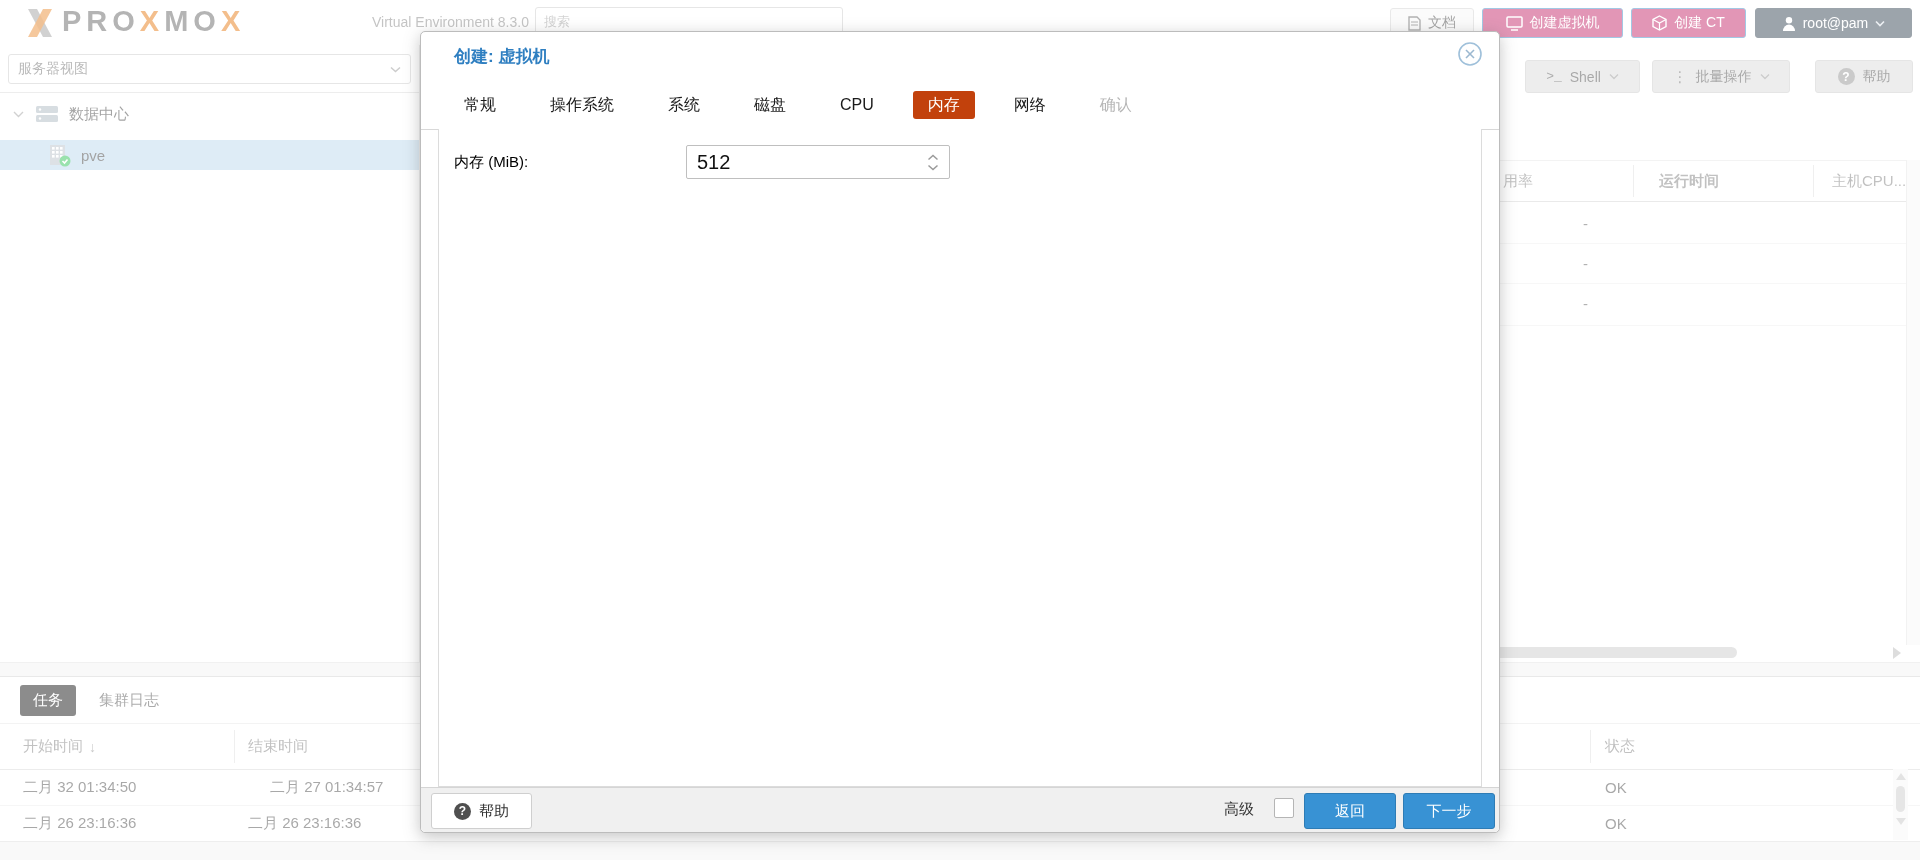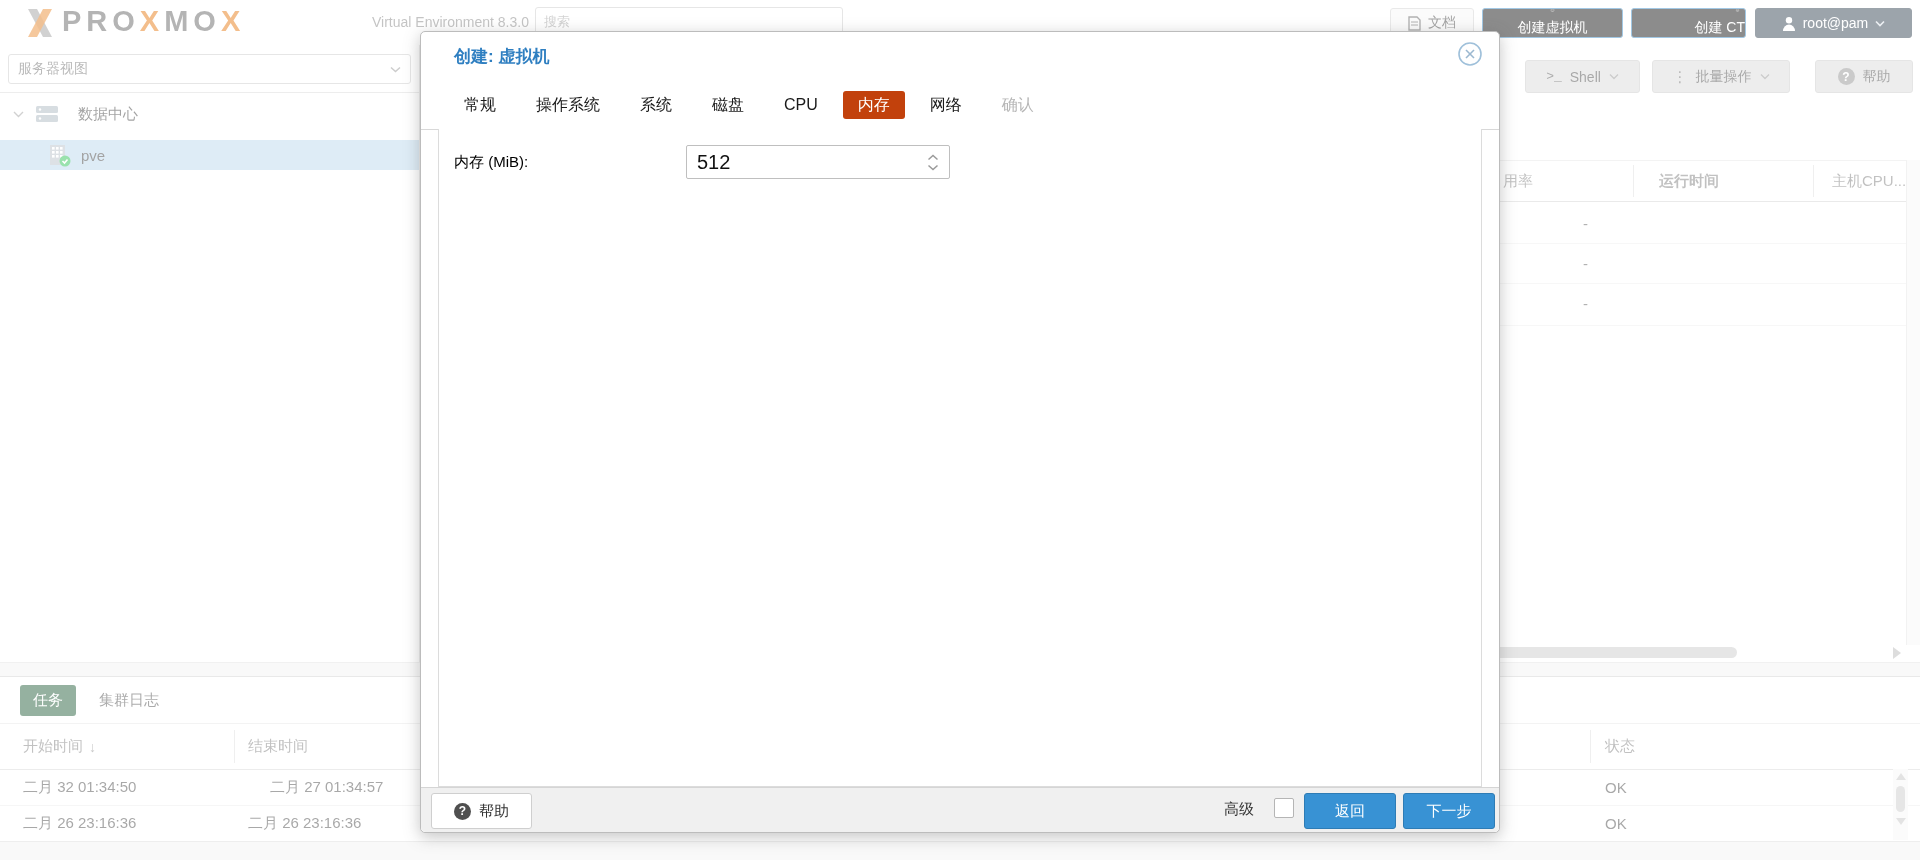--- a/index.html
+++ b/index.html
@@ -11,23 +11,23 @@
   .logo-mark{position:absolute;left:24px;top:7px;width:32px;height:32px;}
   .logo-text{position:absolute;left:62px;top:5px;font-size:29px;font-weight:bold;letter-spacing:5px;color:#5a5a5a;white-space:nowrap;}
   .logo-text .lx{color:#e57000;}
   .subtitle{position:absolute;left:372px;top:14px;font-size:14px;color:#7d7d7d;white-space:nowrap;}
   .gsearch{position:absolute;left:535px;top:7px;width:290px;height:27px;border:1px solid #c8c8c8;border-radius:3px;
            font-size:13px;padding:0 8px;color:#444;outline:none;background:#fff;}
   .gsearch::placeholder{color:#9a9a9a;}
   .tb-btn{position:absolute;top:8px;height:30px;border-radius:3px;display:flex;align-items:center;justify-content:center;
           gap:7px;font-size:14px;box-sizing:border-box;cursor:pointer;}
   .tb-doc{left:1390px;width:84px;background:#f7f7f7;border:1px solid #cfcfcf;color:#333;}
-  .tb-blue{background:#000000;border:1px solid #3186c4;color:#fff;flex-direction:column;}
+  .tb-blue{background:#be185d;border:1px solid #3186c4;color:#fff;}
   .tb-vm{left:1482px;width:141px;}
-  .tb-ct{left:1631px;width:115px;align-items:flex-end;}
+  .tb-ct{left:1631px;width:115px;}
   .tb-user{left:1755px;width:157px;background:#253646;border:1px solid #253646;color:#fff;}
 
   
   .leftpanel{position:absolute;left:0;top:45px;width:419px;height:617px;background:#fff;border-right:1px solid #d7d7d7;}
   .combo{position:absolute;left:8px;top:9px;width:403px;height:30px;border:1px solid #c8c8c8;border-radius:3px;
          box-sizing:border-box;display:flex;align-items:center;padding:0 9px;font-size:14px;color:#666;background:#fff;}
   .combo .sp{flex:1;}
   .treebox{position:absolute;left:0;top:47px;width:419px;bottom:0;border-top:1px solid #d7d7d7;background:#fff;}
   .trow{position:absolute;left:0;width:419px;height:30px;display:flex;align-items:center;font-size:15px;color:#333;}
   .trow.sel{background:#b6d5ec;}
@@ -43,21 +43,21 @@
   .grow-line{position:absolute;height:1px;background:#ededed;}
   .gdash{position:absolute;font-size:15px;color:#555;}
   .vtrack{position:absolute;left:1486px;top:115px;width:14px;height:485px;background:#f5f5f5;border-left:1px solid #e3e3e3;}
   .hscroll-thumb{position:absolute;left:700px;top:602px;width:617px;height:11px;border-radius:6px;background:#c7c7c7;}
   .hscroll-arrow{position:absolute;left:1473px;top:602px;width:0;height:0;border-top:6px solid transparent;border-bottom:6px solid transparent;border-left:8px solid #b3b3b3;}
 
   
   .splitter{position:absolute;left:0;top:662px;width:1920px;height:14px;background:#f1f1f1;border-top:1px solid #e0e0e0;}
   .taskpanel{position:absolute;left:0;top:676px;width:1920px;height:184px;background:#fff;border-top:1px solid #cfcfcf;}
   .ttab{position:absolute;top:8px;height:31px;border-radius:3px;display:flex;align-items:center;padding:0 13px;font-size:15px;cursor:pointer;}
-  .ttab.on{left:20px;background:#14532d;color:#fff;}
+  .ttab.on{left:20px;background:#000000;color:#fff;}
   .ttab.off{left:86px;color:#444;}
   .thead{position:absolute;left:0;top:46px;width:1920px;height:45px;border-top:1px solid #e4e4e4;border-bottom:1px solid #d5d5d5;}
   .th-cell{position:absolute;top:0;height:45px;display:flex;align-items:center;gap:6px;font-size:15px;color:#777;}
   .th-sep{position:absolute;top:6px;width:1px;height:33px;background:#dcdcdc;}
   .t-row{position:absolute;left:0;width:1920px;height:36px;}
   .t-cell{position:absolute;top:0;height:36px;display:flex;align-items:center;font-size:15px;color:#3e3e3e;}
   .t-rowline{position:absolute;left:0;width:1920px;height:1px;background:#ececec;}
   .t-bottom{position:absolute;left:0;top:164px;width:1920px;height:20px;background:#f1f1f1;border-top:1px solid #d9d9d9;}
   .tvtrack{position:absolute;left:1893px;top:92px;width:15px;height:71px;background:#f7f7f7;}
   .tri-up{width:0;height:0;border-left:5px solid transparent;border-right:5px solid transparent;border-bottom:7px solid #c2c2c2;margin:4px auto 0;}
@@ -65,21 +65,21 @@
   .tvthumb{width:9px;height:26px;border-radius:5px;background:#c8c8c8;margin:6px auto 0;}
 
   
   .mask{position:absolute;inset:0;background:rgba(255,255,255,0.55);z-index:40;}
 
   
   .dialog{position:absolute;left:420px;top:31px;width:1080px;height:802px;background:#fff;border:1px solid #bcbcbc;
           border-radius:5px;box-shadow:0 4px 16px rgba(90,90,90,0.35);z-index:50;box-sizing:border-box;}
   .dlg-title{position:absolute;left:33px;top:13px;font-size:17px;font-weight:bold;color:#2f7fc1;text-align:center;}
   .dlg-close{position:absolute;right:16px;top:9px;width:26px;height:26px;cursor:pointer;}
-  .dlg-tabs{position:absolute;left:28px;top:59px;height:28px;display:flex;gap:10px;text-align:right;}
+  .dlg-tabs{position:absolute;left:28px;top:59px;height:28px;display:flex;gap:24px;text-align:right;}
   .dtab{height:28px;line-height:28px;padding:0 15px;font-size:16px;color:#1a1a1a;border-radius:3px;cursor:pointer;white-space:nowrap;}
   .dtab.active{background:#c2410c;color:#fff;}
   .dtab.disabled{color:#b6b6b6;cursor:default;}
   .dlg-tabline{position:absolute;left:0;top:97px;width:100%;height:1px;background:#d8d8d8;}
   .dlg-body{position:absolute;left:17px;right:17px;top:97px;bottom:45px;background:#fff;
             border-left:1px solid #dcdcdc;border-right:1px solid #dcdcdc;border-bottom:1px solid #dcdcdc;}
   .mem-label{position:absolute;left:15px;top:24px;font-size:15px;color:#000;}
   .spinwrap{position:absolute;left:247px;top:16px;width:264px;height:34px;border:1px solid #bfbfbf;border-radius:2px;box-sizing:border-box;background:#fff;}
   .spinwrap input{position:absolute;left:0;top:0;width:232px;height:32px;border:none;outline:none;font-size:20px;padding:0 0 0 10px;color:#111;background:transparent;font-family:inherit;}
   .spinbtns{position:absolute;right:4px;top:2px;width:18px;height:28px;display:flex;flex-direction:column;justify-content:center;gap:3px;cursor:pointer;}
@@ -160,21 +160,21 @@
       <div class="trow" style="top:6px;">
         <svg style="margin-left:13px" width="11" height="8" viewBox="0 0 11 8">
             <polyline points="1,2 5.5,6.5 10,2" fill="none" stroke="#9a9a9a" stroke-width="1.4"></polyline>
           </svg>
         <svg style="margin-left:11px" width="24" height="19" viewBox="0 0 24 19">
             <rect x="1" y="1" width="22" height="7" rx="1.5" fill="#a7b3bd"></rect>
             <rect x="1" y="10" width="22" height="7" rx="1.5" fill="#a7b3bd"></rect>
             <circle cx="5" cy="4.5" r="1.2" fill="#fff"></circle>
             <circle cx="5" cy="13.5" r="1.2" fill="#fff"></circle>
           </svg>
-        <span style="margin-left:19px">数据中心</span>
+        <span style="margin-left:10px">数据中心</span>
       </div>
       <div class="trow sel" style="top:36px;margin-top:11px;">
         <span style="width:48px;display:inline-block"></span>
         <svg width="24" height="23" viewBox="0 0 24 23">
             <rect x="2" y="1" width="15" height="20" fill="#b3bdc6"></rect>
             <g fill="#fff">
               <rect x="4" y="3" width="2.6" height="2.6"></rect>
               <rect x="8" y="3" width="2.6" height="2.6"></rect>
               <rect x="12" y="3" width="2.6" height="2.6"></rect>
               <rect x="4" y="7" width="2.6" height="2.6"></rect>

